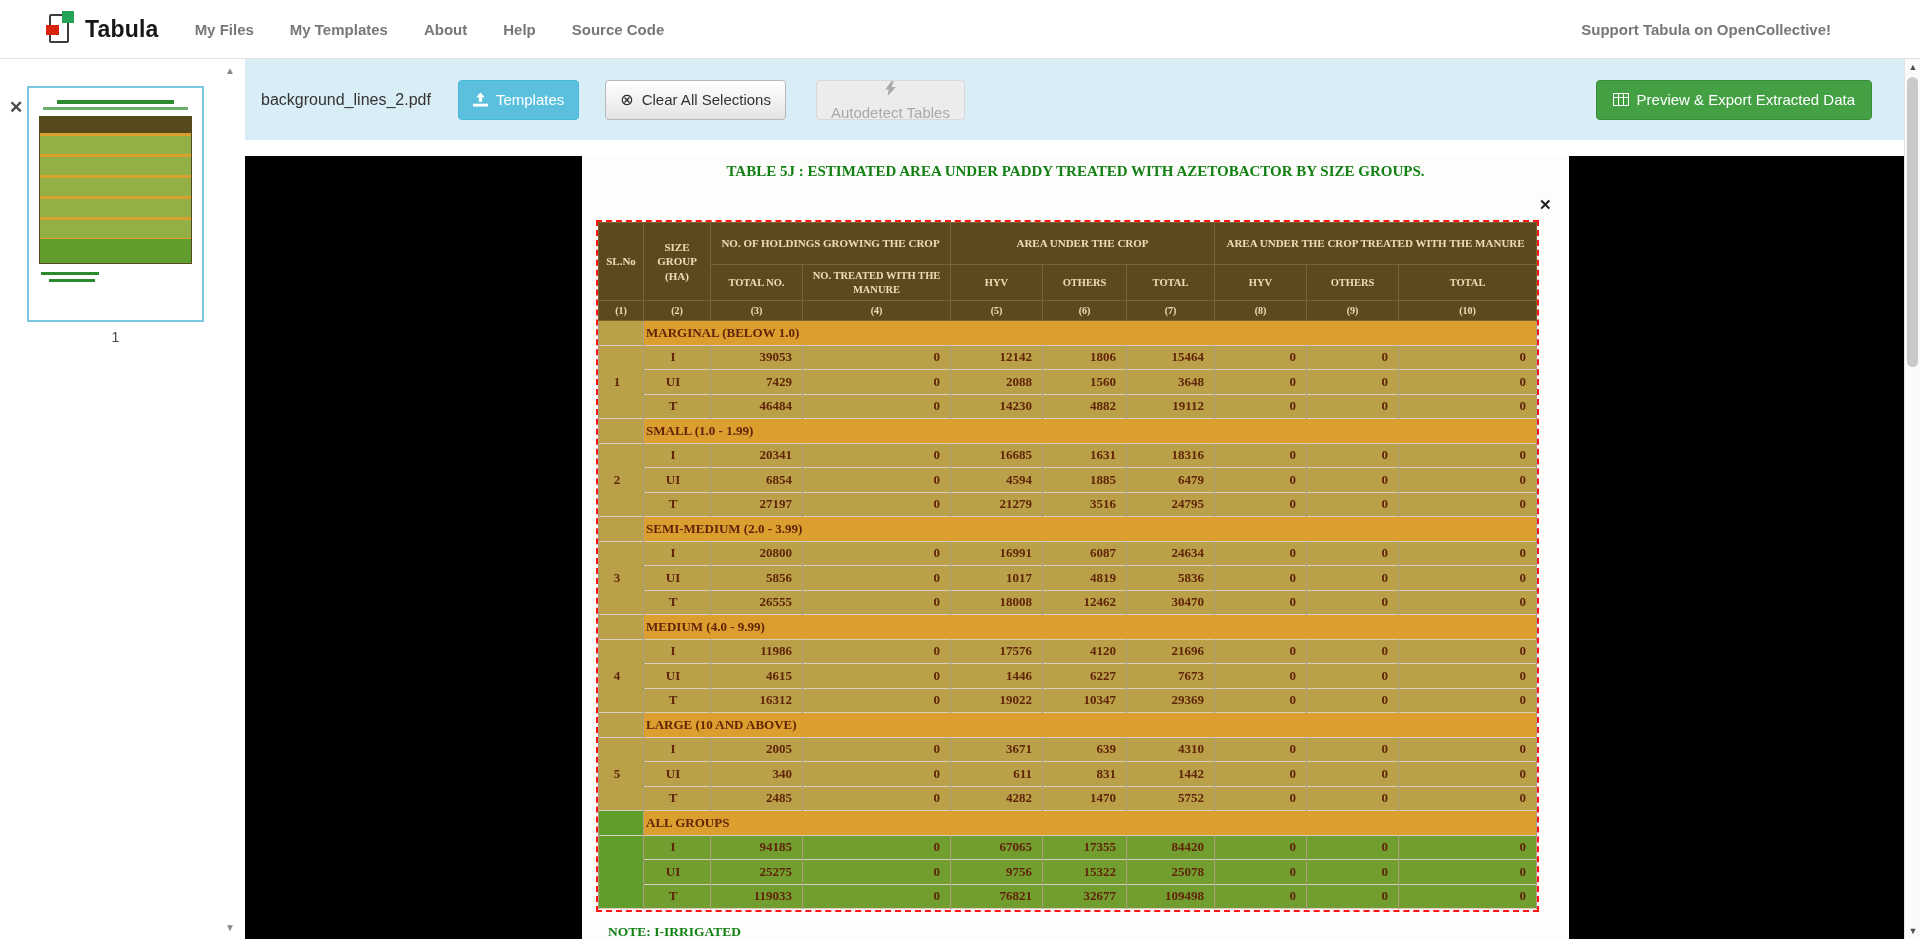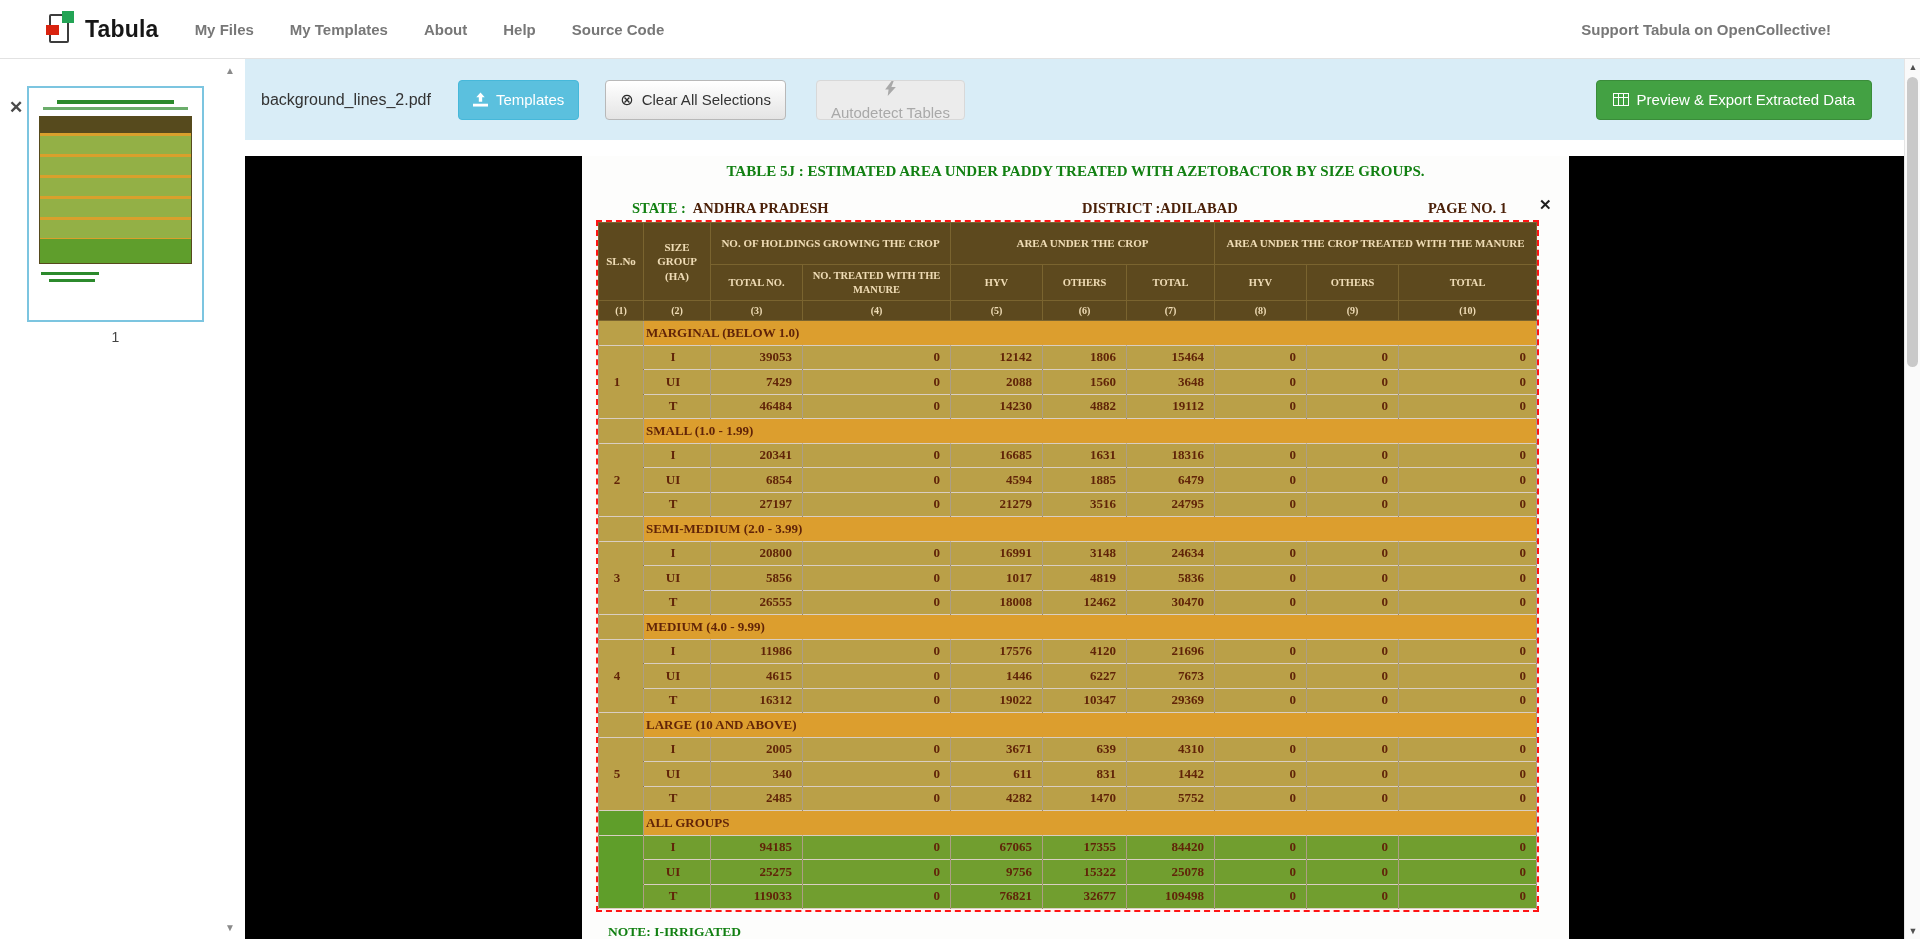--- a/index.html
+++ b/index.html
@@ -183,29 +183,20 @@
   </div>
   <div class="page-num">1</div>
   <span class="sb-up">▲</span>
   <span class="sb-down">▼</span>
 </aside>
 
 <main class="canvas">
   <div class="page">
     <div class="pdf-title">TABLE 5J : ESTIMATED AREA UNDER PADDY TREATED WITH AZETOBACTOR BY SIZE GROUPS.</div>
 
-    <div class="pdf-meta">
-      <span class="meta-state">
-        <span class="green-label">STATE :</span><span class="val">ANDHRA PRADESH</span>
-      </span>
-      <span class="meta-district">
-        <span>DISTRICT :</span><span>ADILABAD</span>
-      </span>
-      <span class="meta-page">PAGE NO. 1</span>
-    </div>
 
     <span class="sel-close">✕</span>
 
     <table id="pdf-table">
         <colgroup>
           <col style="width:45px">
           <col style="width:67px">
           <col style="width:92px">
           <col style="width:148px">
           <col style="width:92px">
@@ -326,21 +317,21 @@
           <tr>
             <td class="khaki"></td>
             <td colspan="9" class="orange grouplabel">SEMI-MEDIUM (2.0 - 3.99)</td>
           </tr>
           <tr>
             <td rowspan="3" class="khaki slno">3</td>
             <td class="khaki rowtype">I</td>
             <td class="khaki num">20800</td>
             <td class="khaki num">0</td>
             <td class="khaki num">16991</td>
-            <td class="khaki num">3148</td>
+            <td class="khaki num">6087</td>
             <td class="khaki num">24634</td>
             <td class="khaki num">0</td>
             <td class="khaki num">0</td>
             <td class="khaki num last">0</td>
           </tr>
           <tr>
             <td class="khaki rowtype">UI</td>
             <td class="khaki num">5856</td>
             <td class="khaki num">0</td>
             <td class="khaki num">1017</td>

